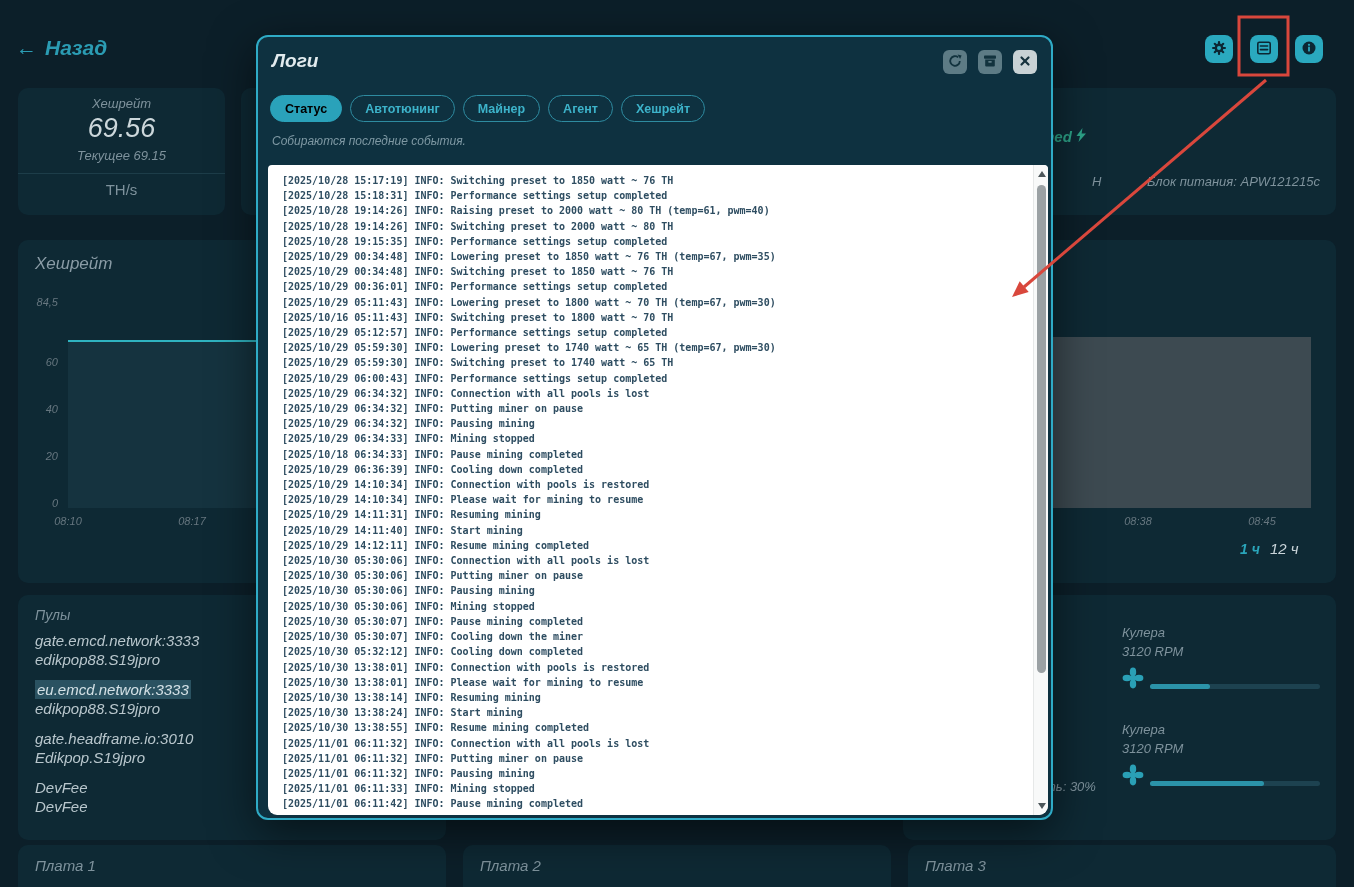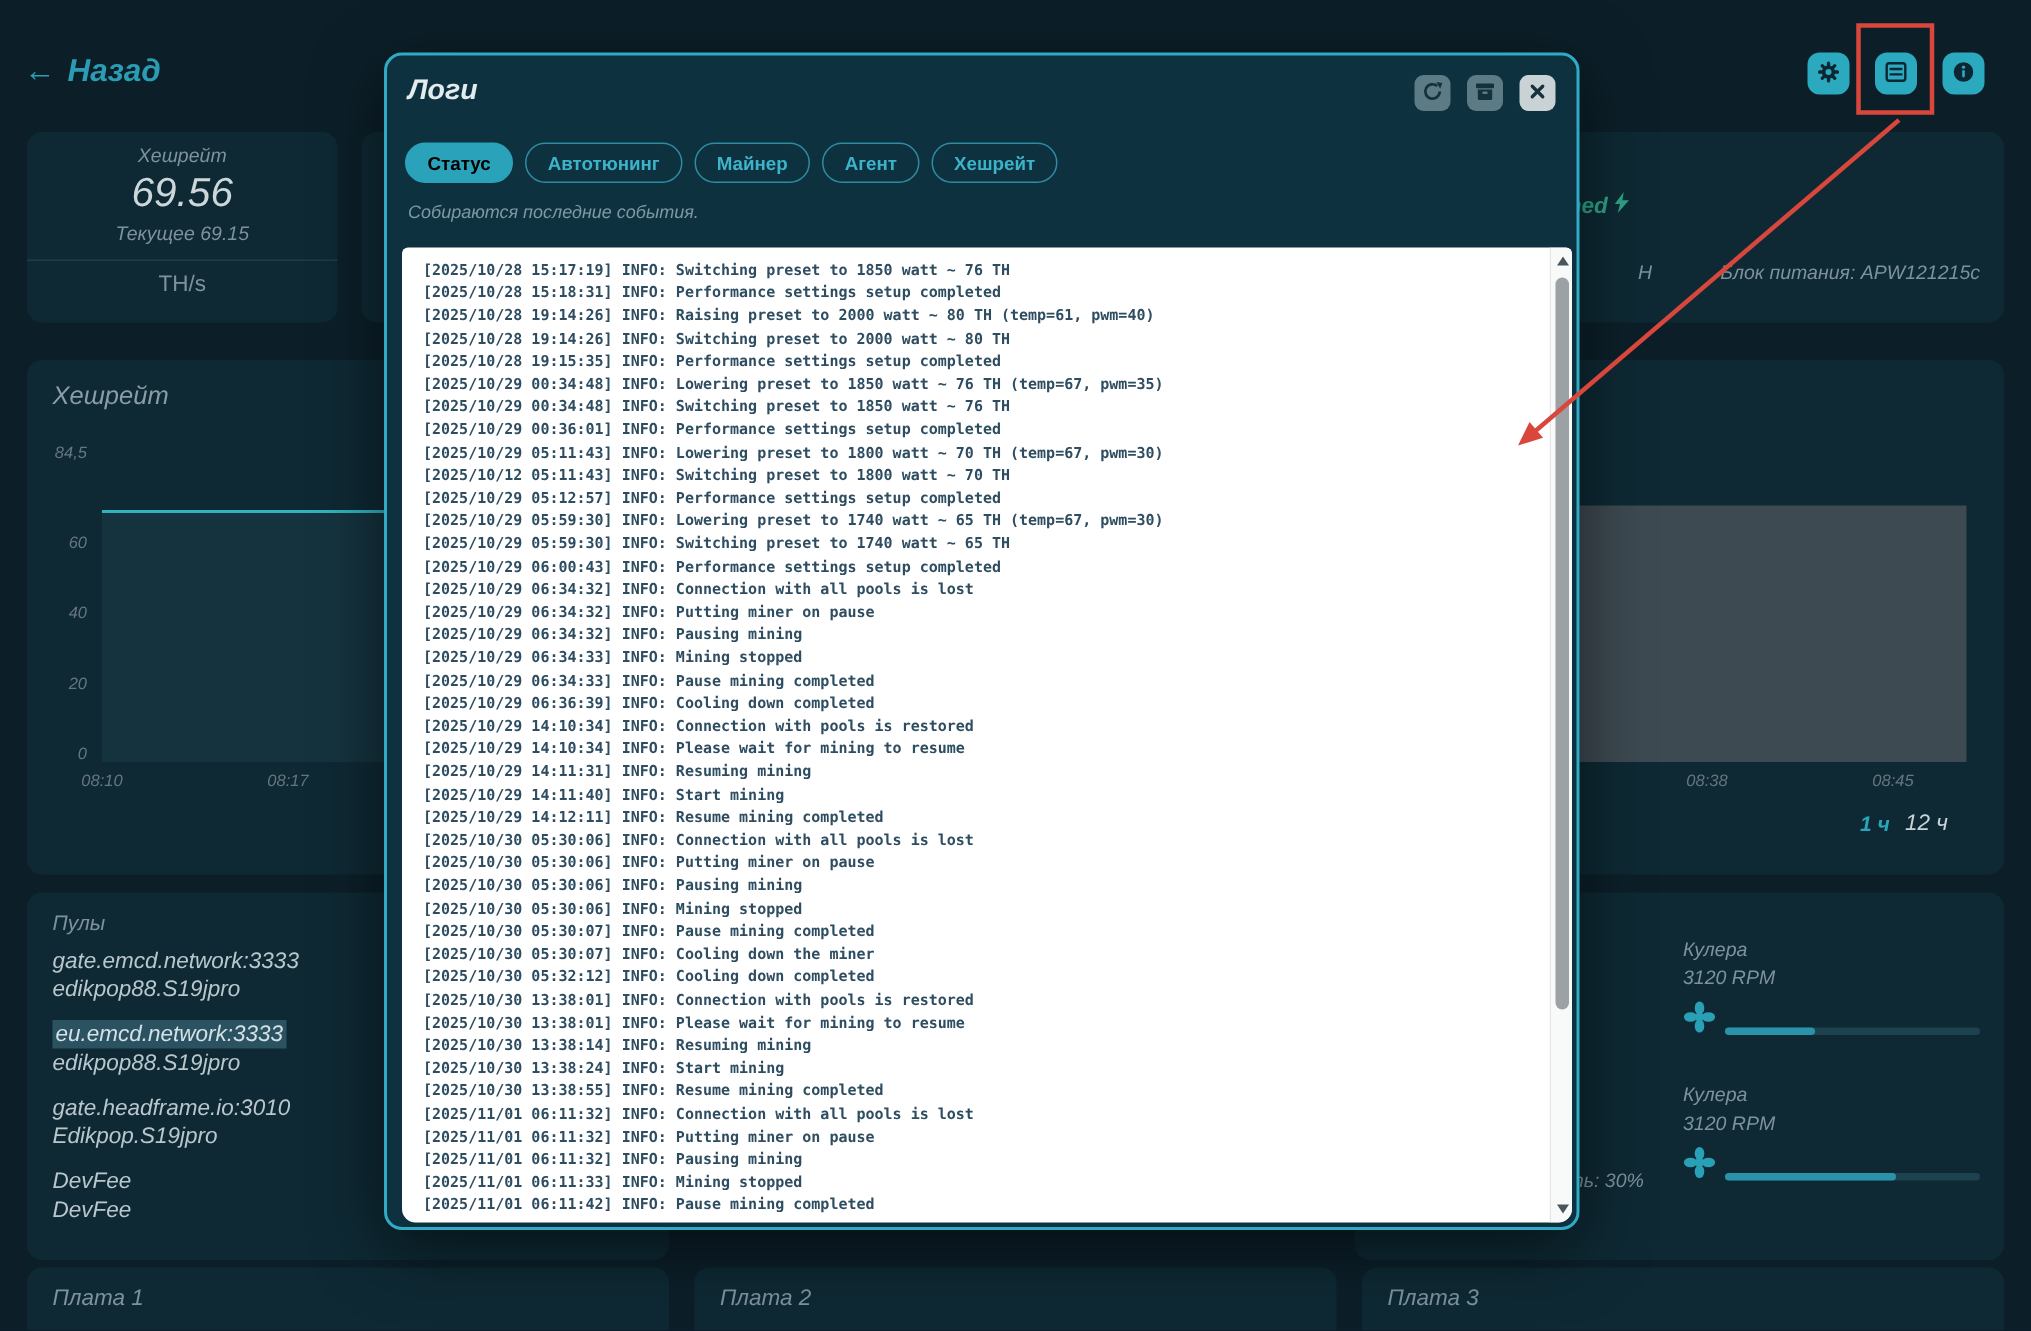--- a/index.html
+++ b/index.html
@@ -344,30 +344,30 @@
 
       <div class="log-line">[2025/10/28 15:17:19] INFO: Switching preset to 1850 watt ~ 76 TH</div>
           <div class="log-line">[2025/10/28 15:18:31] INFO: Performance settings setup completed</div>
           <div class="log-line">[2025/10/28 19:14:26] INFO: Raising preset to 2000 watt ~ 80 TH (temp=61, pwm=40)</div>
           <div class="log-line">[2025/10/28 19:14:26] INFO: Switching preset to 2000 watt ~ 80 TH</div>
           <div class="log-line">[2025/10/28 19:15:35] INFO: Performance settings setup completed</div>
           <div class="log-line">[2025/10/29 00:34:48] INFO: Lowering preset to 1850 watt ~ 76 TH (temp=67, pwm=35)</div>
           <div class="log-line">[2025/10/29 00:34:48] INFO: Switching preset to 1850 watt ~ 76 TH</div>
           <div class="log-line">[2025/10/29 00:36:01] INFO: Performance settings setup completed</div>
           <div class="log-line">[2025/10/29 05:11:43] INFO: Lowering preset to 1800 watt ~ 70 TH (temp=67, pwm=30)</div>
-          <div class="log-line">[2025/10/12 05:11:43] INFO: Switching preset to 1800 watt ~ 70 TH</div>
+          <div class="log-line">[2025/10/16 05:11:43] INFO: Switching preset to 1800 watt ~ 70 TH</div>
           <div class="log-line">[2025/10/29 05:12:57] INFO: Performance settings setup completed</div>
           <div class="log-line">[2025/10/29 05:59:30] INFO: Lowering preset to 1740 watt ~ 65 TH (temp=67, pwm=30)</div>
           <div class="log-line">[2025/10/29 05:59:30] INFO: Switching preset to 1740 watt ~ 65 TH</div>
           <div class="log-line">[2025/10/29 06:00:43] INFO: Performance settings setup completed</div>
           <div class="log-line">[2025/10/29 06:34:32] INFO: Connection with all pools is lost</div>
           <div class="log-line">[2025/10/29 06:34:32] INFO: Putting miner on pause</div>
           <div class="log-line">[2025/10/29 06:34:32] INFO: Pausing mining</div>
           <div class="log-line">[2025/10/29 06:34:33] INFO: Mining stopped</div>
-          <div class="log-line">[2025/10/29 06:34:33] INFO: Pause mining completed</div>
+          <div class="log-line">[2025/10/18 06:34:33] INFO: Pause mining completed</div>
           <div class="log-line">[2025/10/29 06:36:39] INFO: Cooling down completed</div>
           <div class="log-line">[2025/10/29 14:10:34] INFO: Connection with pools is restored</div>
           <div class="log-line">[2025/10/29 14:10:34] INFO: Please wait for mining to resume</div>
           <div class="log-line">[2025/10/29 14:11:31] INFO: Resuming mining</div>
           <div class="log-line">[2025/10/29 14:11:40] INFO: Start mining</div>
           <div class="log-line">[2025/10/29 14:12:11] INFO: Resume mining completed</div>
           <div class="log-line">[2025/10/30 05:30:06] INFO: Connection with all pools is lost</div>
           <div class="log-line">[2025/10/30 05:30:06] INFO: Putting miner on pause</div>
           <div class="log-line">[2025/10/30 05:30:06] INFO: Pausing mining</div>
           <div class="log-line">[2025/10/30 05:30:06] INFO: Mining stopped</div>

